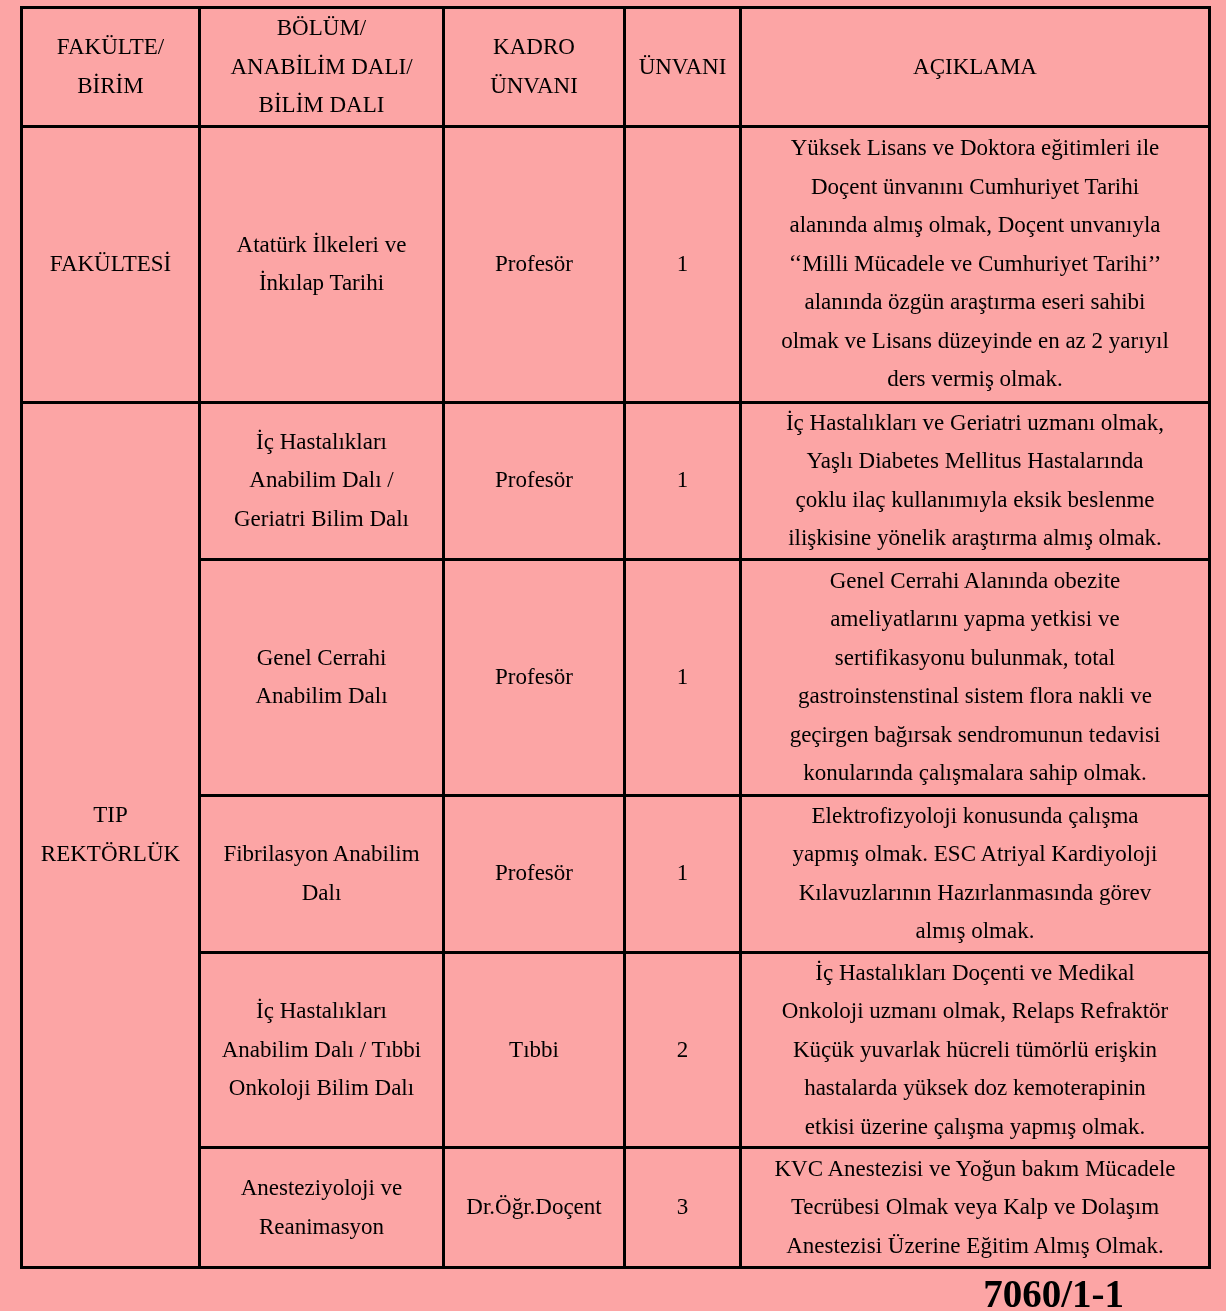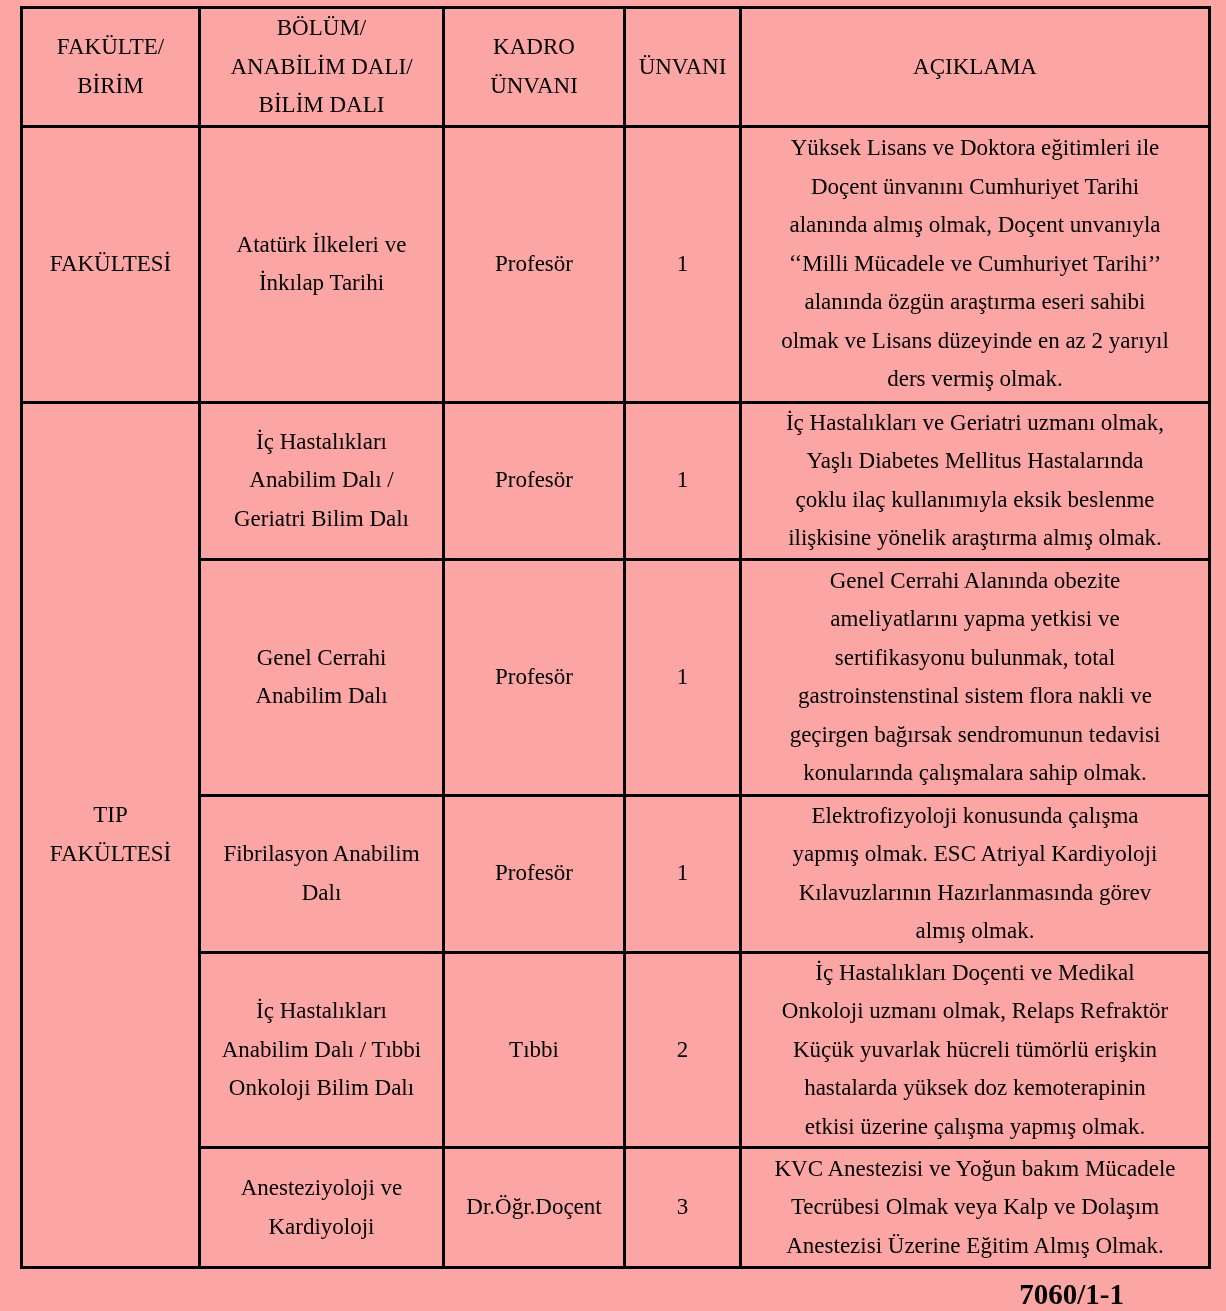--- a/index.html
+++ b/index.html
@@ -53,21 +53,21 @@
     vertical-align: top;
     padding: 0 4px 0 7px;
   }
   .doc-footer {
     width: 1188px;
     margin-left: 20px;
     margin-top: 8px;
     box-sizing: border-box;
     text-align: right;
     padding-right: 84px;
-    font-size: 29px;
+    font-size: 39px;
     font-weight: bold;
     line-height: 34px;
   }
 </style>
 </head>
 <body>
 
 <div class="page">
 
   <table class="announcement">
@@ -102,21 +102,21 @@
 Doçent ünvanını Cumhuriyet Tarihi
 alanında almış olmak, Doçent unvanıyla
 ‘‘Milli Mücadele ve Cumhuriyet Tarihi’’
 alanında özgün araştırma eseri sahibi
 olmak ve Lisans düzeyinde en az 2 yarıyıl
 ders vermiş olmak.</td>
     </tr>
 
     <tr class="row-2">
       <td rowspan="5">TIP
-FAKÜLTESİ</td>
+REKTÖRLÜK</td>
       <td>İç Hastalıkları
 Anabilim Dalı /
 Geriatri Bilim Dalı</td>
       <td>Profesör</td>
       <td>1</td>
       <td class="cell-aciklama">İç Hastalıkları ve Geriatri uzmanı olmak,
 Yaşlı Diabetes Mellitus Hastalarında
 çoklu ilaç kullanımıyla eksik beslenme
 ilişkisine yönelik araştırma almış olmak.</td>
     </tr>
@@ -153,21 +153,21 @@
       <td>2</td>
       <td class="cell-aciklama">İç Hastalıkları Doçenti ve Medikal
 Onkoloji uzmanı olmak, Relaps Refraktör
 Küçük yuvarlak hücreli tümörlü erişkin
 hastalarda yüksek doz kemoterapinin
 etkisi üzerine çalışma yapmış olmak.</td>
     </tr>
 
     <tr class="row-6">
       <td>Anesteziyoloji ve
-Kardiyoloji</td>
+Reanimasyon</td>
       <td>Dr.Öğr.Doçent</td>
       <td>3</td>
       <td class="cell-aciklama">KVC Anestezisi ve Yoğun bakım Mücadele
 Tecrübesi Olmak veya Kalp ve Dolaşım
 Anestezisi Üzerine Eğitim Almış Olmak.</td>
     </tr>
   </tbody>
     </table>
 
   <div class="doc-footer">7060/1-1</div>

